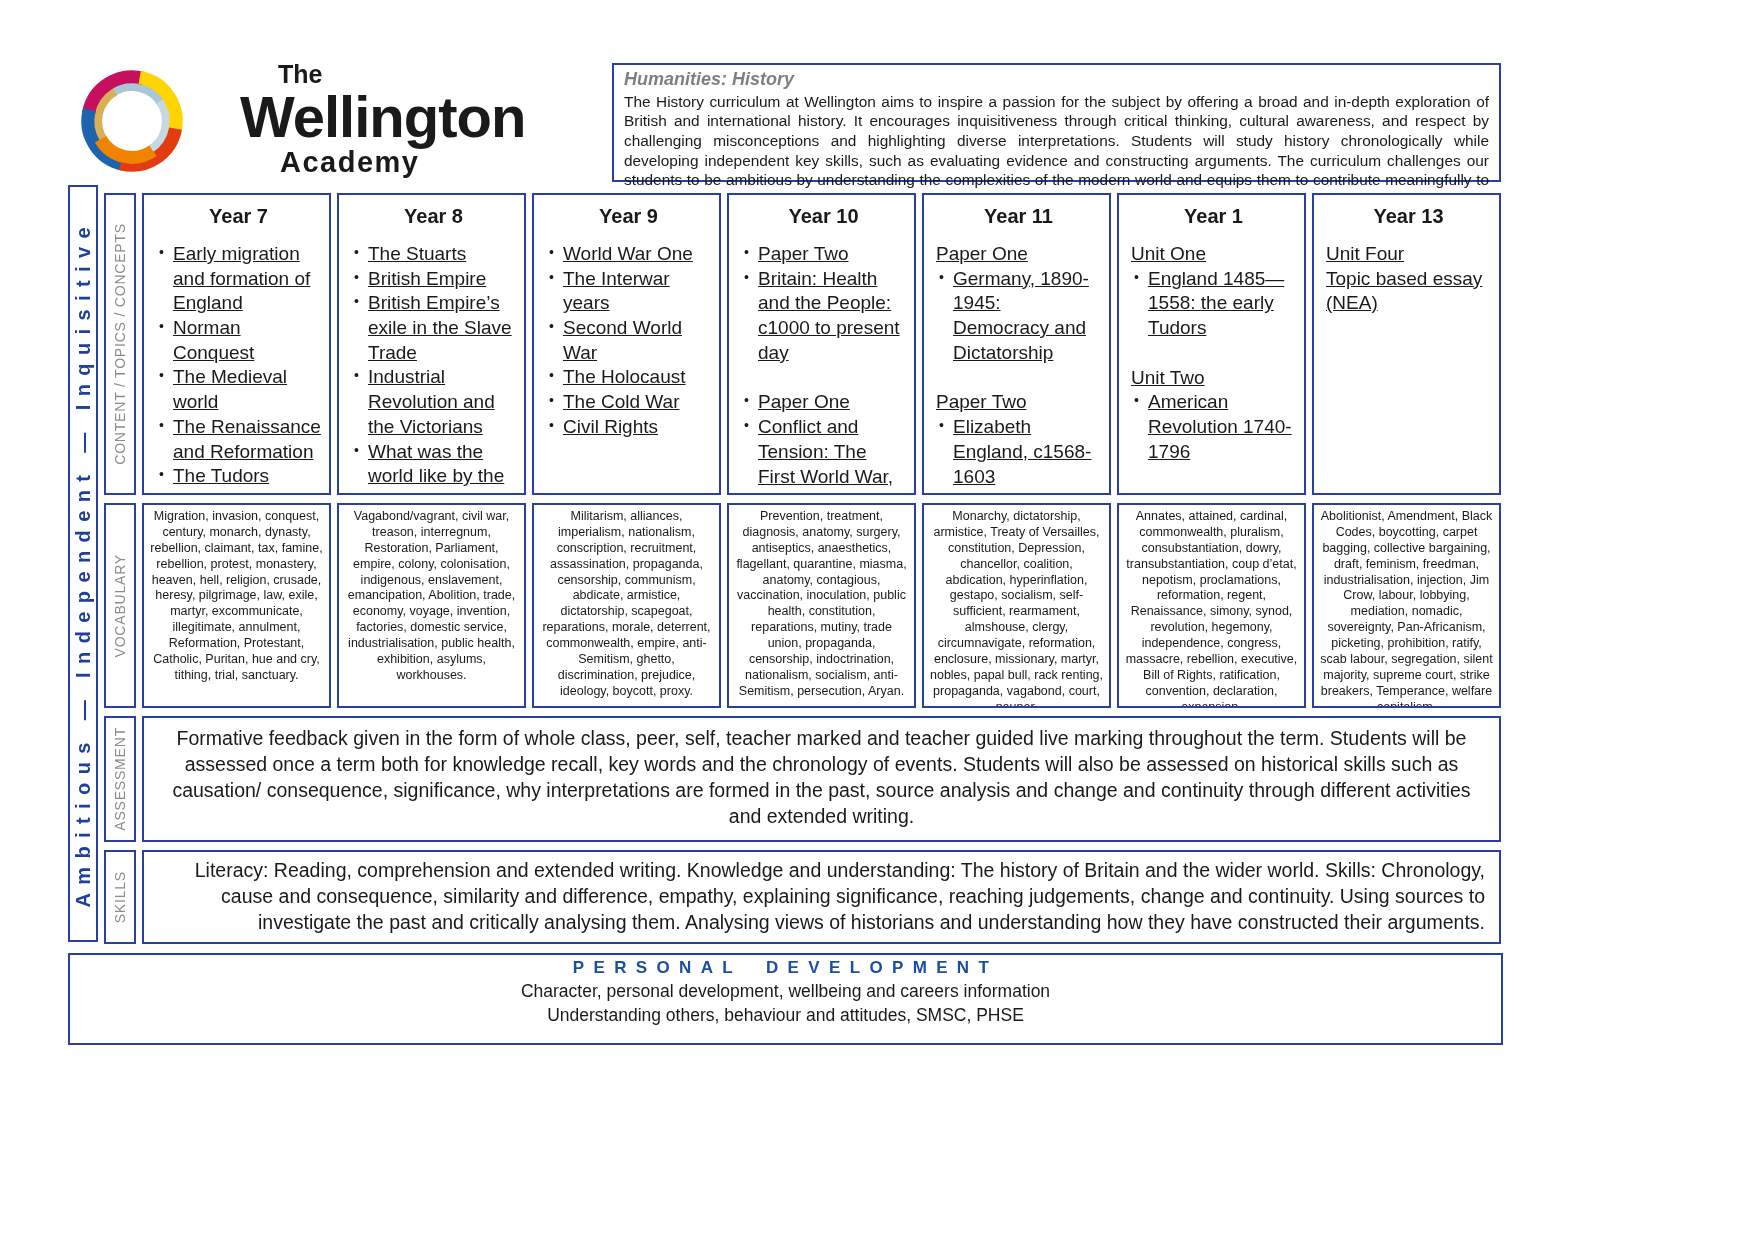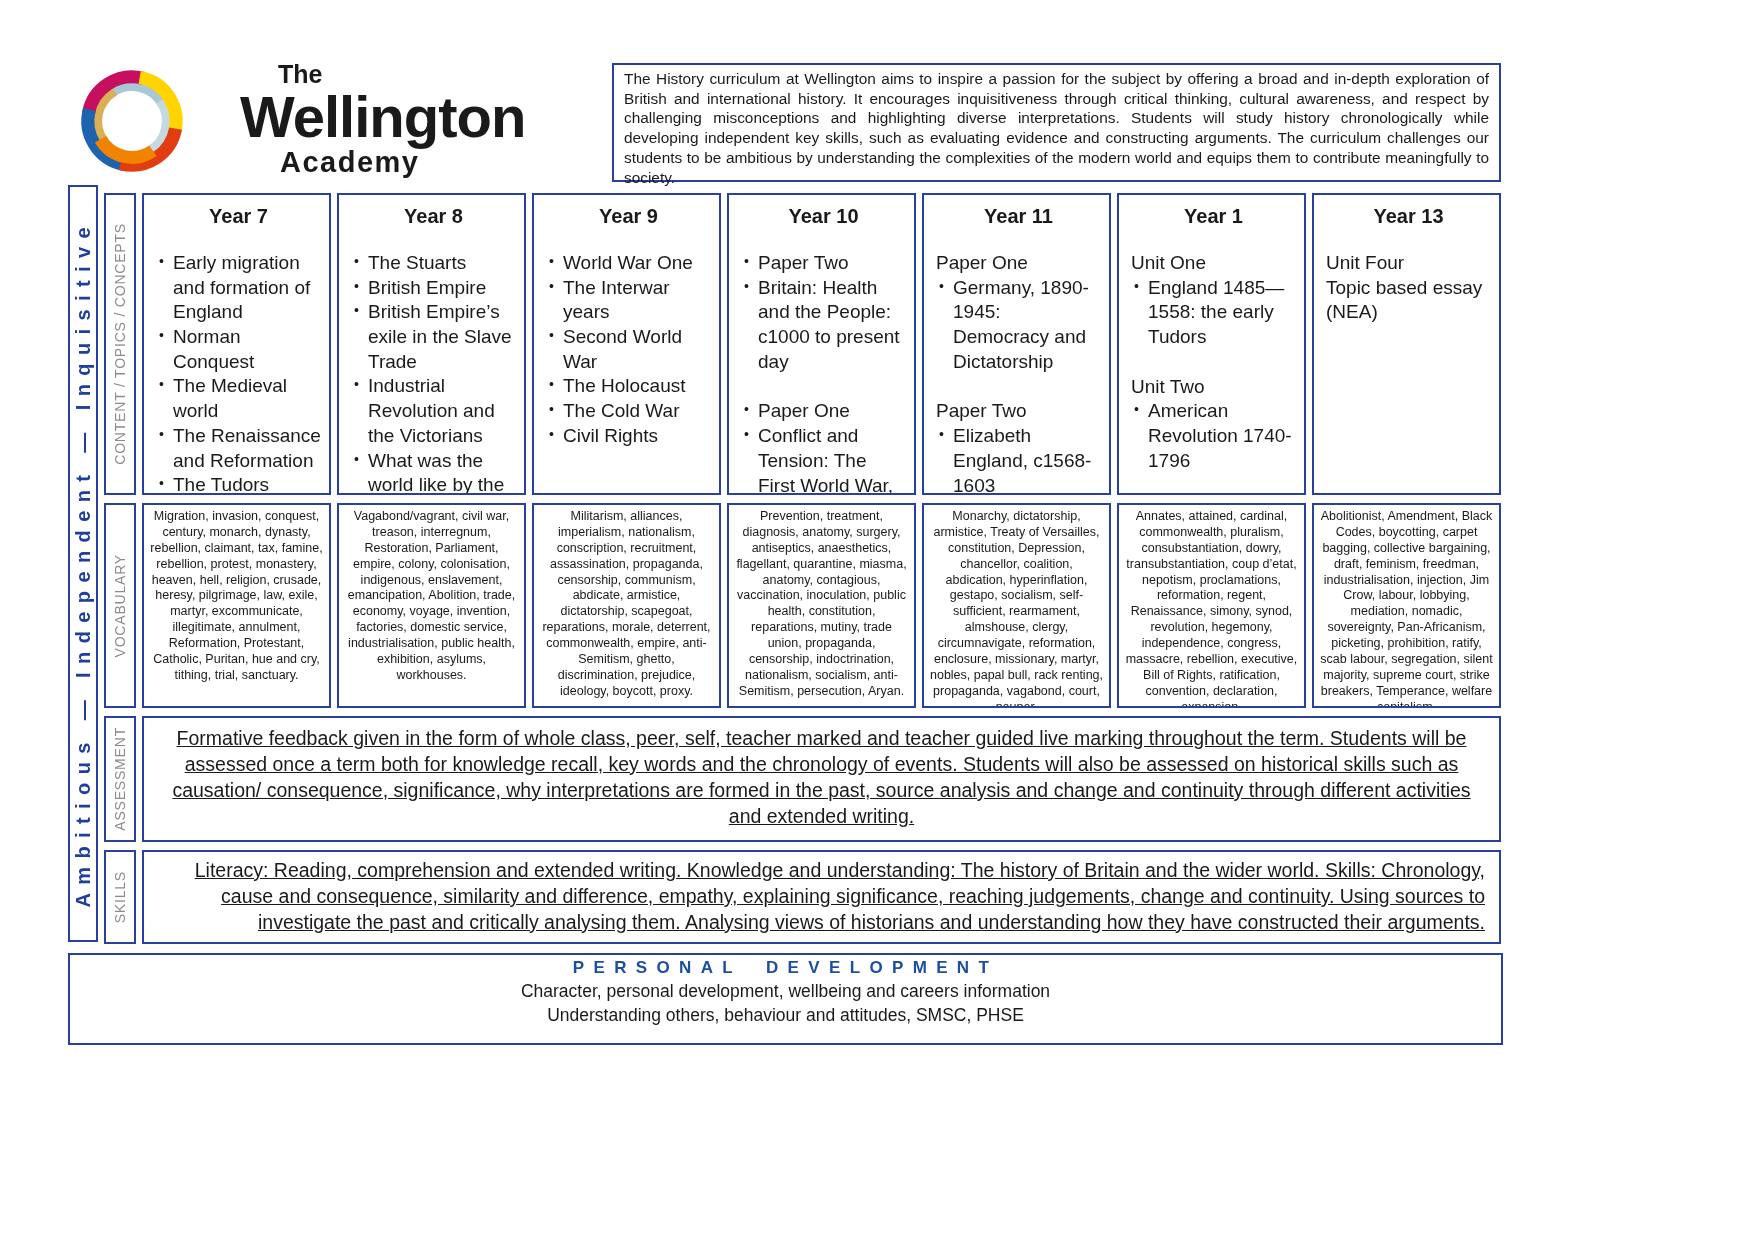--- a/index.html
+++ b/index.html
@@ -30,29 +30,29 @@
   .table{position:absolute;left:104px;top:193px;display:grid;
          grid-template-columns:32px repeat(7,189px);
          grid-template-rows:302px 205px 126px 94px;
          gap:8px 6px;}
   .cell{border:2px solid #2b3f9e;box-sizing:border-box;background:#fff;}
   .label-cell{display:flex;align-items:center;justify-content:center;}
   .label-text{writing-mode:vertical-rl;transform:rotate(180deg);
               color:#8c8c8c;font-size:14px;letter-spacing:0.8px;white-space:nowrap;}
   .topic-cell{padding:8px 8px 4px 12px;overflow:hidden;}
   .year-title{text-align:center;font-weight:bold;font-size:20px;margin-top:2px;}
-  .topic-body{margin-top:23px;}
+  .topic-body{margin-top:14px;text-decoration:underline;}
   .section + .section{margin-top:25px;}
   .section-heading{font-size:19px;line-height:1.3;}
   .topic-list{list-style:none;margin:0;padding:0;}
   .topic-list li{position:relative;padding-left:17px;font-size:19px;line-height:1.3;}
   .topic-list li::before{content:"•";position:absolute;left:3px;top:1px;font-size:14px;}
   .vocab-cell{padding:4px 5px;text-align:center;font-size:12.5px;line-height:1.27;overflow:hidden;}
   .vocab-cell p{margin:0;}
-  .wide-cell{grid-column:2 / -1;text-decoration:underline;}
+  .wide-cell{grid-column:2 / -1;}
   .assessment-cell{padding:8px 14px;font-size:19.5px;line-height:1.33;text-align:center;}
   .skills-cell{padding:6px 14px;font-size:19.5px;line-height:1.33;text-align:right;}
 
   
   .pd-box{position:absolute;left:68px;top:953px;width:1435px;height:92px;
           border:2px solid #2b3f9e;box-sizing:border-box;text-align:center;padding-top:3px;}
   .pd-title{color:#1d4fa1;font-weight:bold;font-size:17px;letter-spacing:0.55em;word-spacing:0.6em;}
   .pd-line{font-size:17.5px;margin-top:3px;}
 </style>
 </head>
@@ -71,20 +71,21 @@
     <path d="M 25.8 64 A 28 28 0 0 0 66.1 72.9" fill="none" stroke="#f08300" stroke-width="10"></path>
   </svg>
 
   <div class="brand">
     <div class="brand-the">The</div>
     <div class="brand-name">Wellington</div>
     <div class="brand-academy">Academy</div>
   </div>
 
   <div class="intro-box">
+    <div class="intro-title">Humanities: History</div>
     <p class="intro-text">The History curriculum at Wellington aims to inspire a passion for the subject by offering a broad and in-depth exploration of British and international history. It encourages inquisitiveness through critical thinking, cultural awareness, and respect by challenging misconceptions and highlighting diverse interpretations. Students will study history chronologically while developing independent key skills, such as evaluating evidence and constructing arguments. The curriculum challenges our students to be ambitious by understanding the complexities of the modern world and equips them to contribute meaningfully to society.</p>
   </div>
 
   <div class="motto-strip">
     <span class="motto-text">Ambitious — Independent — Inquisitive</span>
   </div>
 
   <div class="table">
 
     <div class="cell label-cell">

